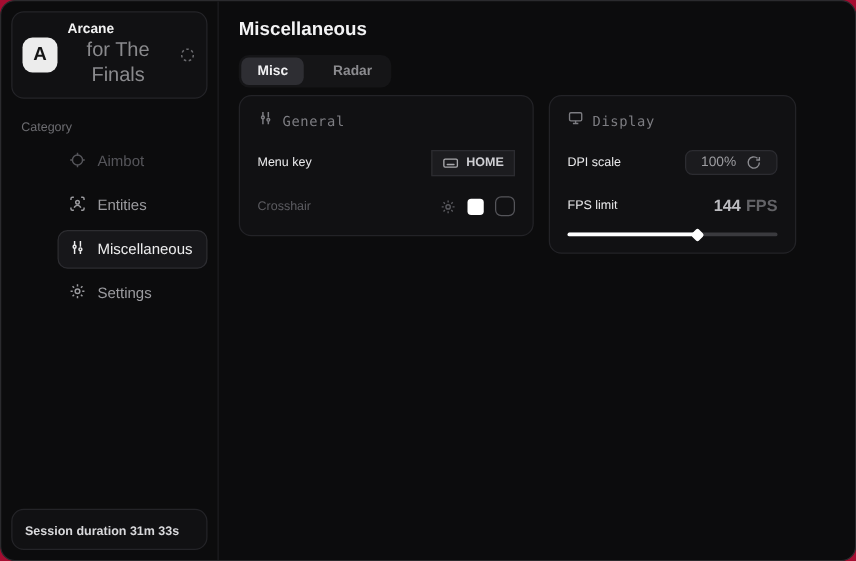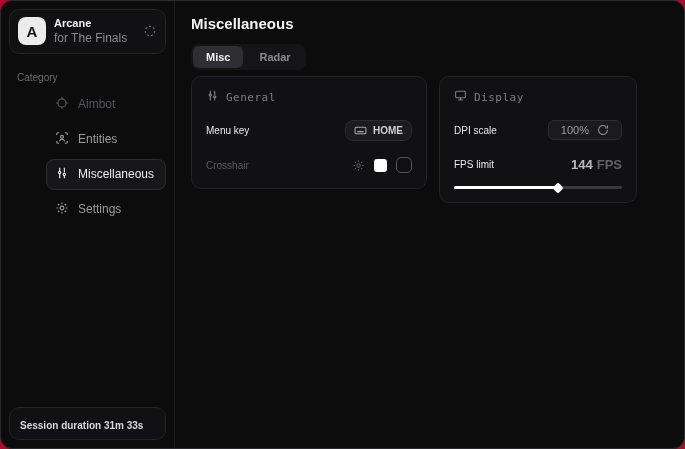--- a/index.html
+++ b/index.html
@@ -17,21 +17,21 @@
   .sidebar-header {
     margin:8px; padding:7px 8px; display:flex; align-items:center; gap:8px;
     background:#111113; border:1px solid #242428; border-radius:10px;
   }
   .logo {
     width:28px; height:28px; border-radius:8px; background:#ececec; color:#141414;
     display:flex; align-items:center; justify-content:center; font-weight:bold; font-size:15px;
   }
   .app-meta { flex:1; line-height:1.25; }
   .app-title { font-size:11px; font-weight:bold; color:#f2f2f2; }
-  .app-subtitle { font-size:12px; color:#8a8a8d; }
+  .app-subtitle { font-size:16px; color:#8a8a8d;text-align:center; }
   .hdr-icon { color:#6b6b6f; display:flex; }
 
   .category-label { margin:10px 16px 6px; font-size:10px; color:#6d6d71; }
 
   .nav { display:flex; flex-direction:column; gap:4px; padding:0 8px;margin-left:37px; }
   .nav-item {
     display:flex; align-items:center; gap:9px; padding:6px 8px;
     border:1px solid transparent; border-radius:8px; font-size:12px; cursor:default;
   }
   .nav-item svg { width:14px; height:14px; }
@@ -44,41 +44,41 @@
     margin:8px; padding:8px 10px; background:#111113;
     border:1px solid #242428; border-radius:10px;
   }
   .sub-line1 { font-family:"DejaVu Sans Mono", monospace; font-size:11px; color:#b9b9bd; }
   .sub-line2 { font-size:10px; font-weight:bold; color:#d9d9dc; margin-top:4px; }
 
   
   .main { flex:1; padding:14px 16px; }
   .page-title { font-size:15px; font-weight:bold; color:#f3f3f4; }
 
-  .tabs { display:inline-flex; margin-top:12px; background:#151517; border-radius:8px; padding:2px; gap:3px; }
+  .tabs { display:inline-flex; margin-top:12px; background:#151517; border-radius:8px; padding:2px; gap:10px; }
   .tab { font-size:11px; font-weight:bold; padding:5px 13px; border-radius:6px; color:#8b8b8f; cursor:default; }
   .tab-active { background:#2e2e33; color:#f0f0f2; }
 
   .cards { display:flex; gap:12px; margin-top:6px; align-items:flex-start; }
   .card {
     background:#111113; border:1px solid #232327; border-radius:10px; padding:11px 14px 13px;
   }
   .card-general { width:236px; }
   .card-display { width:198px; }
   .card-head { display:flex; align-items:center; gap:7px; color:#7d7d82; }
   .card-head svg { width:13px; height:13px; }
   .card-title { font-family:"DejaVu Sans Mono", monospace; font-size:11px; letter-spacing:.5px; }
 
   .row { display:flex; align-items:center; justify-content:space-between; margin-top:14px; min-height:20px; }
   .row-label { font-size:10px; font-weight:normal; color:#e9e9eb; }
   .row-label.dim { color:#5c5c61; }
 
   .key-badge {
     display:inline-flex; align-items:center; gap:6px; padding:3px 8px;
-    background:#1c1c1f; border:1px solid #2c2c31; border-radius:8px;
+    background:#1c1c1f; border:1px solid #2c2c31; border-radius:0;
     font-size:10px; font-weight:bold; color:#cfcfd3; cursor:default;
   }
   .key-badge svg { width:13px; height:13px; color:#a9a9ad; }
 
   .xhair-controls { display:flex; align-items:center; gap:9px; }
   .xhair-controls .gear { color:#5b5b60; display:flex; }
   .xhair-controls .gear svg { width:13px; height:13px; }
   .swatch { width:13px; height:13px; border-radius:3px; background:#ffffff; cursor:default; }
   .checkbox { width:16px; height:16px; border-radius:5px; border:1.5px solid #55555a; cursor:default; }
 

